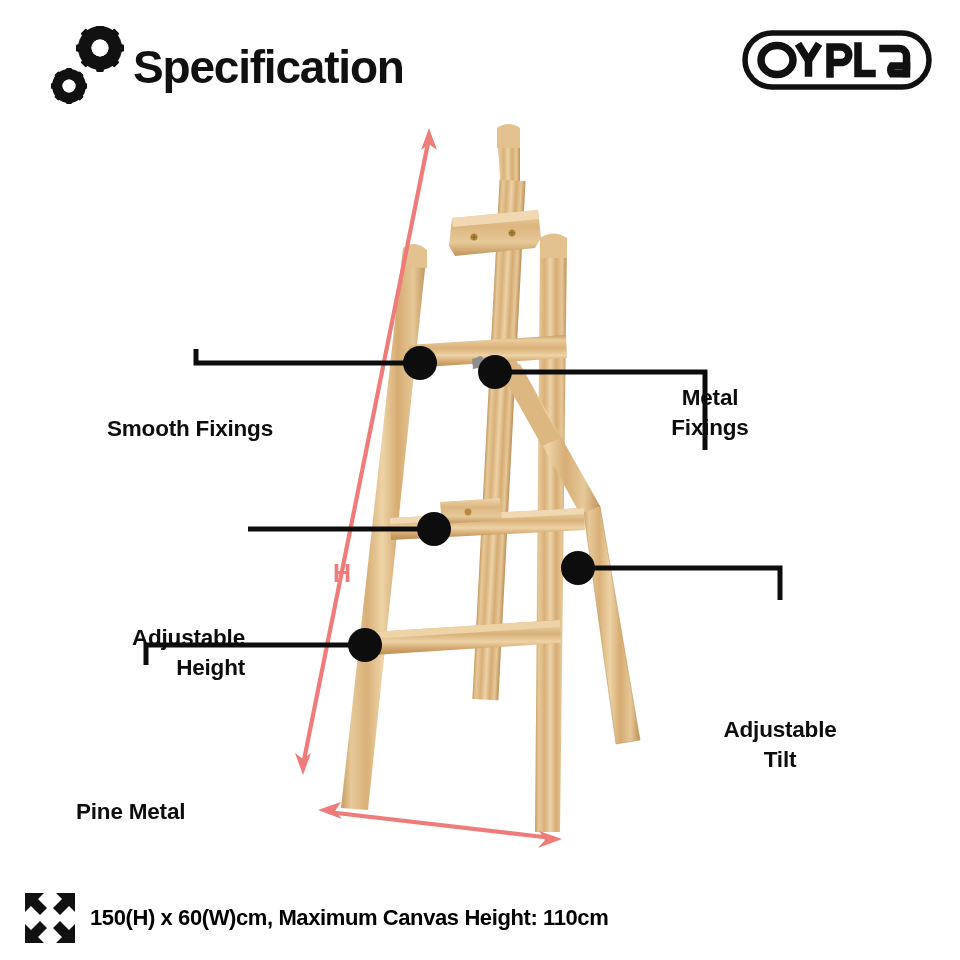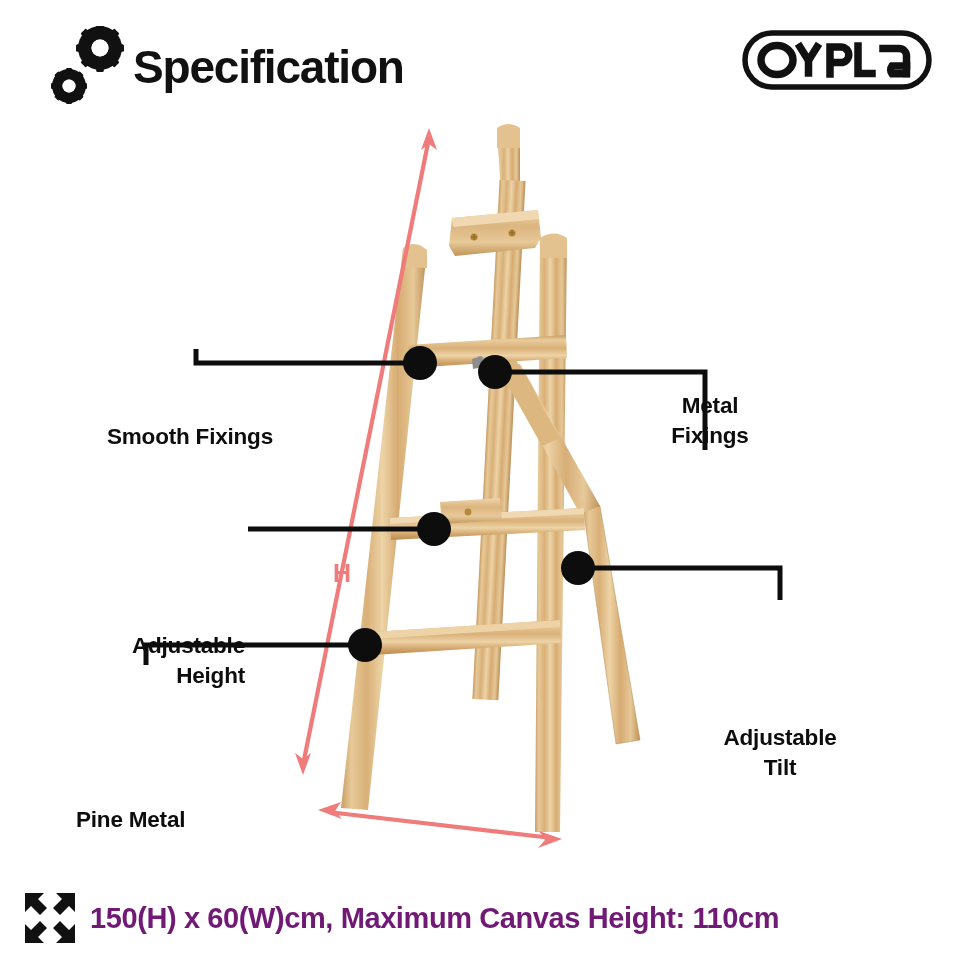--- a/index.html
+++ b/index.html
@@ -55,21 +55,20 @@
 
   
   .callout-label {
     position: absolute;
     font-size: 22.5px;
     font-weight: bold;
     color: #0d0d0d;
     line-height: 30px;
     white-space: pre-line;
     letter-spacing: -0.2px;
-    margin-top: 8px;
   }
   .callout-label.align-right { text-align: right; }
   .callout-label.align-left  { text-align: left; }
   .callout-label.align-center{ text-align: center; }
 
   #label-smooth-finish  { left: 107px; top: 294px; }
   #label-metal-fixings  { left: 620px; top: 263px; width: 180px; }
   #label-adjustable-height { left: 60px;  top: 503px; width: 185px; }
   #label-adjustable-tilt   { left: 690px; top: 595px; width: 180px; }
   #label-pine-wood      { left: 76px;  top: 677px; }
@@ -91,23 +90,23 @@
     width: 960px; height: 82px;
   }
   #dimensions-icon {
     position: absolute;
     left: 22px; top: 12px;
     width: 56px; height: 56px;
   }
   #footer-text {
     position: absolute;
     left: 90px; top: 14px;
-    font-size: 29px;
+    font-size: 22px;
     font-weight: bold;
-    color: #701a75;
+    color: #000000;
     line-height: 52px;
     letter-spacing: -0.4px;
     white-space: nowrap;
   }
 </style>
 </head>
 <body>
 
 <div id="page">
 

